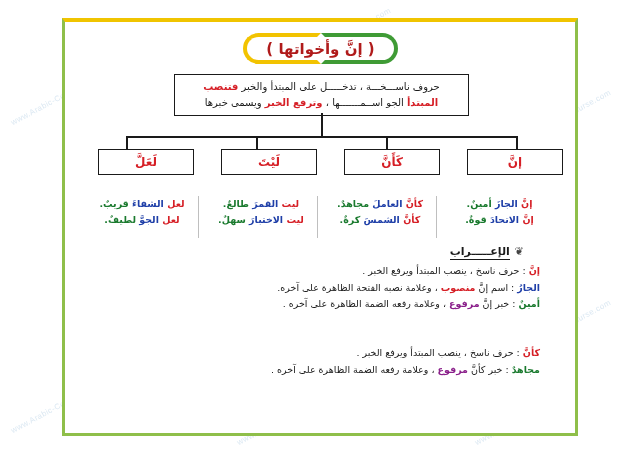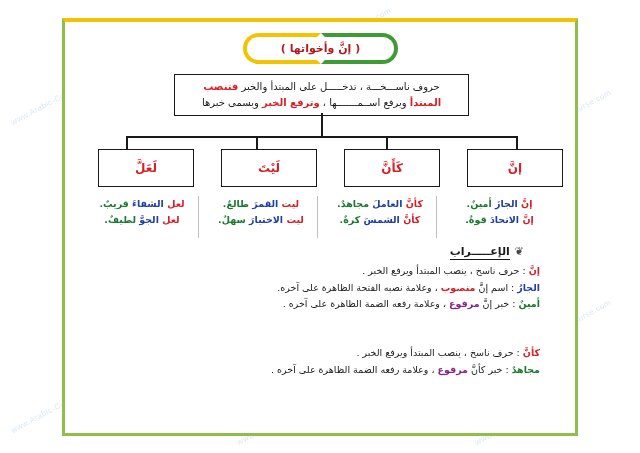--- a/index.html
+++ b/index.html
@@ -84,21 +84,21 @@
     border-left-color: transparent;
     border-radius: 0 100px 100px 0;
     box-sizing: border-box;
   }
   #title-oval .title-text {
     position: absolute;
     inset: 0;
     display: flex;
     align-items: center;
     justify-content: center;
-    font-size: 11px;
+    font-size: 15px;
     font-weight: bold;
     color: #b01b1b;
     letter-spacing: .5px;
   }
 
   
   #definition-box {
     position: absolute;
     left: 174px;
     top: 74px;
@@ -128,21 +128,21 @@
     position: absolute;
     left: 78px;
     top: 149px;
     width: 485px;
     height: 26px;
   }
   .particle-box {
     position: absolute;
     top: 0;
     width: 96px;
-    height: 38px;
+    height: 26px;
     box-sizing: border-box;
     border: 1.5px solid #1a1a1a;
     background: #ffffff;
     display: flex;
     align-items: center;
     justify-content: center;
     font-size: 12px;
     font-weight: bold;
     color: #d61f26;
   }
@@ -250,21 +250,21 @@
     <div class="arc-left"></div>
     <div class="arc-right"></div>
     <div class="title-text">( إنَّ وأخواتها )</div>
   </div>
 
   <div id="definition-box">
     <div class="def-line">
       <span>حروف ناســـخـــة ، تدخـــــل على المبتدأ والخبر </span><span class="hl-red">فتنصب</span>
     </div>
     <div class="def-line">
-      <span class="hl-red">المبتدأ</span><span> ويرفع اســمـــــــها ، </span><span class="hl-red">وترفع الخبر</span><span> ويسمى خبرها</span>
+      <span class="hl-red">المبتدأ</span><span> الجو اســمـــــــها ، </span><span class="hl-red">وترفع الخبر</span><span> ويسمى خبرها</span>
     </div>
   </div>
 
   <div class="conn conn-v" style="left:321px; top:113px; height:24px;"></div>
   <div class="conn conn-h" style="left:126px; top:136px; width:391px;"></div>
   <div class="conn conn-v" style="left:126px; top:136px; height:14px;"></div>
   <div class="conn conn-v" style="left:256px; top:136px; height:14px;"></div>
   <div class="conn conn-v" style="left:386px; top:136px; height:14px;"></div>
   <div class="conn conn-v" style="left:516px; top:136px; height:14px;"></div>
 

